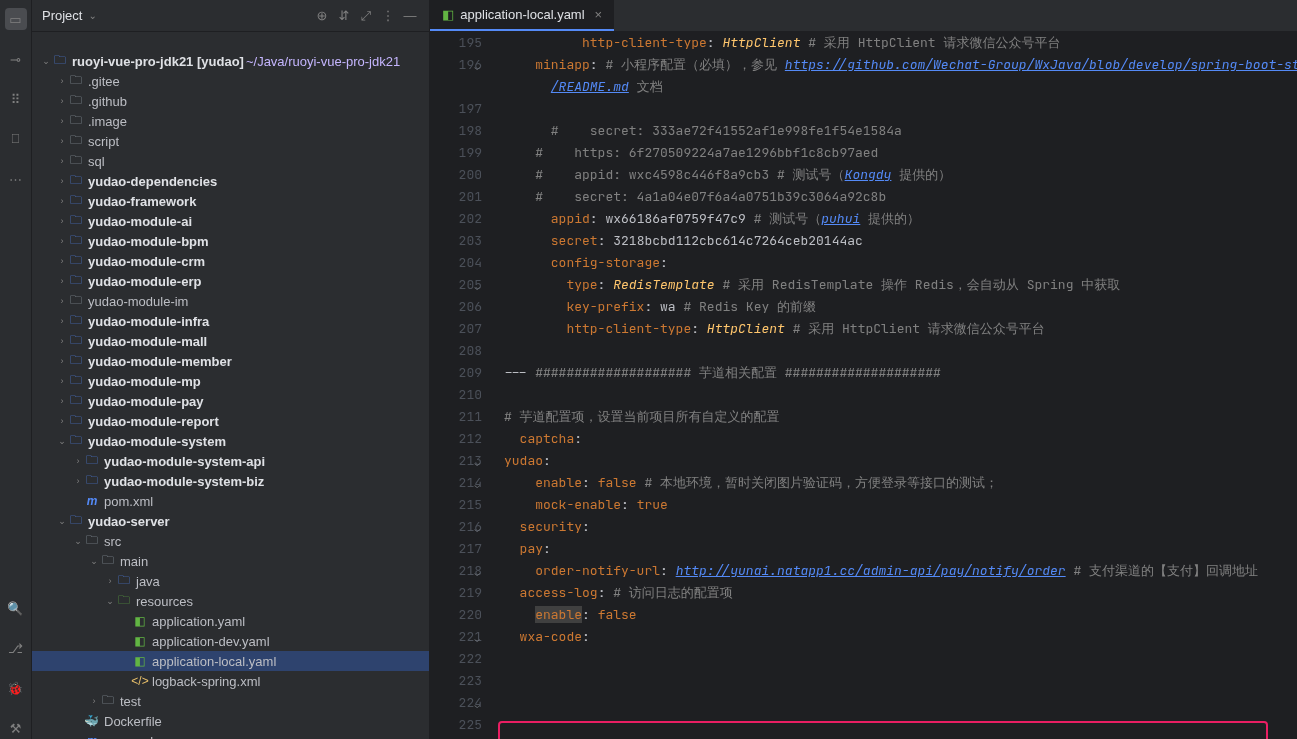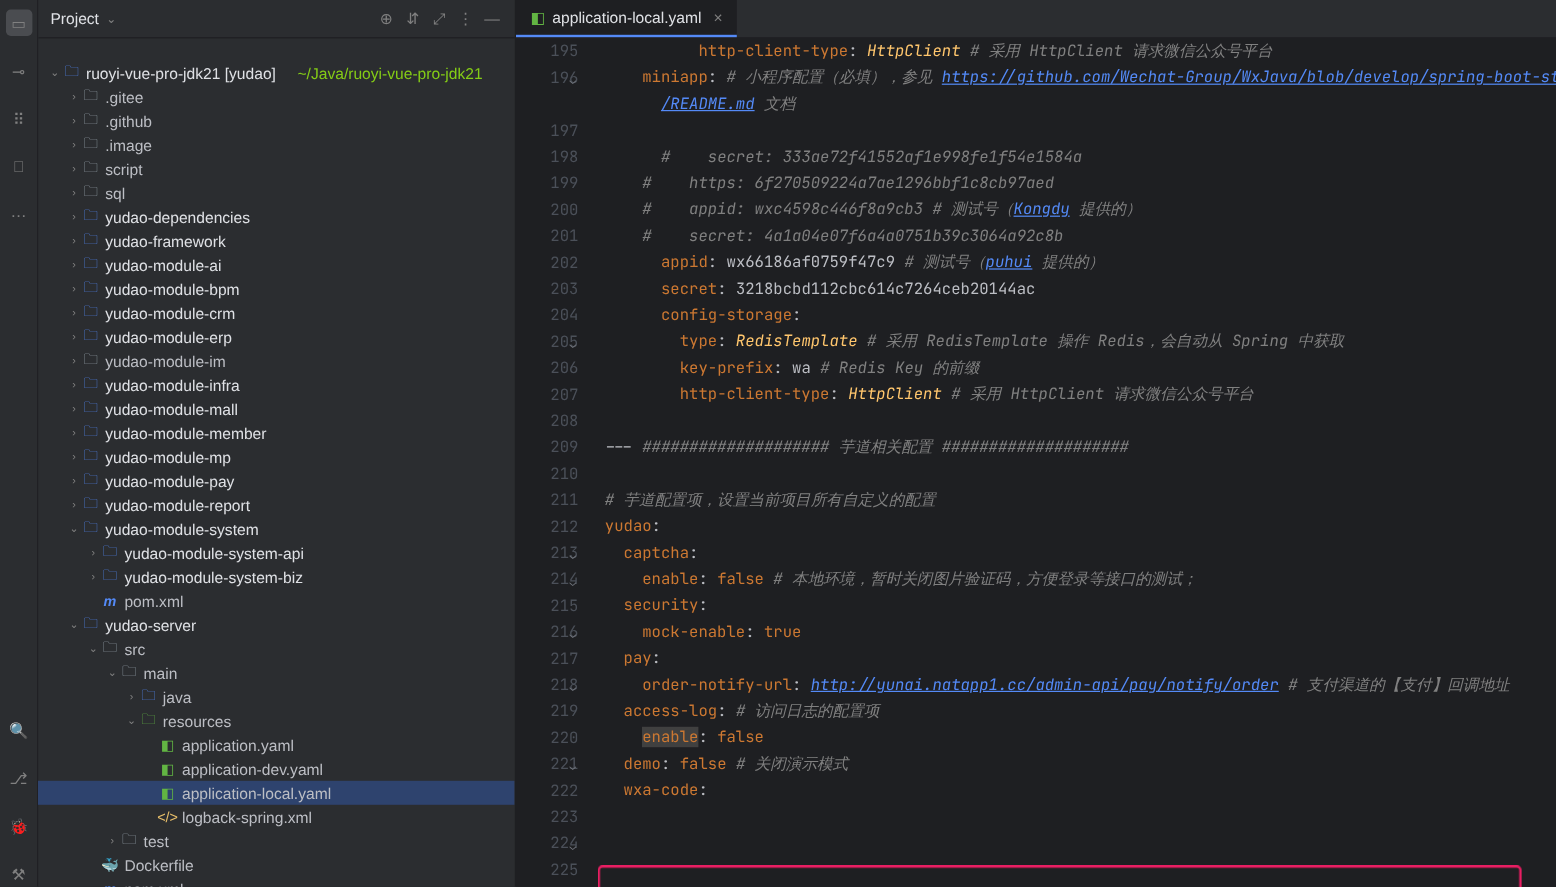--- a/index.html
+++ b/index.html
@@ -103,22 +103,22 @@
       font-size: 12px;
     }
     .folder-icon { color: #9aa7b0; }
     .module-icon { color: #548af7; }
     .yaml-icon { color: #62b543; }
     .xml-icon { color: #e8bf6a; }
     .maven-icon { color: #548af7; font-style: italic; font-weight: bold;}
     .docker-icon { color: #548af7; }
     .java-icon { color: #548af7; }
     .tree-label { color: #bcbec4; }
-    .tree-label.bold { font-weight: 400; color: #dfe1e5; text-align: center;}
-    .tree-extra { color: #84cc16; margin-left: 18px;}
+    .tree-label.bold { font-weight: 700; color: #dfe1e5; text-align: center;}
+    .tree-extra { color: #c4b5fd; margin-left: 2px;}
     .editor-area {
       flex: 1;
       display: flex;
       flex-direction: column;
       background: #1e1f22;
       overflow: hidden;
     }
     .tab-bar {
       height: 32px;
       display: flex;
@@ -164,21 +164,21 @@
       width: 12px;
     }
     .code {
       flex: 1;
       background: #1e1f22;
       padding-left: 4px;
       overflow-x: auto;
     }
     .code-line { height: 22px; white-space: pre; }
     .key { color: #cc7832; }
-    .com { color: #808080; font-style: italic;}
+    .com { color: #808080; }
     .link { color: #548af7; text-decoration: underline; font-style: italic;}
     .val { color: #bcbec4; }
     .bool { color: #cc7832; }
     .type { color: #ffc66d; font-style: italic;}
     .ital { font-style: italic; }
     .hl-box {
       border: 2px solid #e91e63;
       border-radius: 4px;
       position: absolute;
       pointer-events: none;
@@ -450,29 +450,28 @@
             <div class="code-line"><span>      </span><span class="key">appid</span><span class="val">: </span><span class="val">wx66186af0759f47c9</span><span class="val"> </span><span class="com"># 测试号（</span><span class="link ital">puhui</span><span class="com"> 提供的）</span></div>
             <div class="code-line"><span>      </span><span class="key">secret</span><span class="val">: </span><span class="val">3218bcbd112cbc614c7264ceb20144ac</span></div>
             <div class="code-line"><span>      </span><span class="key">config-storage</span><span class="val">:</span></div>
             <div class="code-line"><span>        </span><span class="key">type</span><span class="val">: </span><span class="type">RedisTemplate</span><span class="val"> </span><span class="com"># 采用 RedisTemplate 操作 Redis，会自动从 Spring 中获取</span></div>
             <div class="code-line"><span>        </span><span class="key">key-prefix</span><span class="val">: </span><span class="val">wa</span><span class="val"> </span><span class="com"># Redis Key 的前缀</span></div>
             <div class="code-line"><span>        </span><span class="key">http-client-type</span><span class="val">: </span><span class="type">HttpClient</span><span class="val"> </span><span class="com"># 采用 HttpClient 请求微信公众号平台</span></div>
             <div class="code-line"><span></span></div>
             <div class="code-line"><span></span><span class="val">--- </span><span class="com">#################### 芋道相关配置 ####################</span></div>
             <div class="code-line"><span></span></div>
             <div class="code-line"><span></span><span class="com"># 芋道配置项，设置当前项目所有自定义的配置</span></div>
+            <div class="code-line"><span>  </span><span class="key">captcha</span><span class="val">:</span></div>
             <div class="code-line"><span></span><span class="key">yudao</span><span class="val">:</span></div>
-            <div class="code-line"><span>  </span><span class="key">captcha</span><span class="val">:</span></div>
             <div class="code-line"><span>    </span><span class="key">enable</span><span class="val">: </span><span class="bool">false</span><span class="val"> </span><span class="com"># 本地环境，暂时关闭图片验证码，方便登录等接口的测试；</span></div>
+            <div class="code-line"><span>    </span><span class="key">mock-enable</span><span class="val">: </span><span class="bool">true</span></div>
             <div class="code-line"><span>  </span><span class="key">security</span><span class="val">:</span></div>
-            <div class="code-line"><span>    </span><span class="key">mock-enable</span><span class="val">: </span><span class="bool">true</span></div>
             <div class="code-line"><span>  </span><span class="key">pay</span><span class="val">:</span></div>
             <div class="code-line"><span>    </span><span class="key">order-notify-url</span><span class="val">: </span><span class="link">http://yunai.natapp1.cc/admin-api/pay/notify/order</span><span class="val"> </span><span class="com"># 支付渠道的【支付】回调地址</span></div>
             <div class="code-line"><span>  </span><span class="key">access-log</span><span class="val">: </span><span class="com"># 访问日志的配置项</span></div>
             <div class="code-line"><span>    </span><span class="key hl-word">enable</span><span class="val">: </span><span class="bool">false</span></div>
-            <div class="code-line"><span>  </span><span class="key">demo</span><span class="val">: </span><span class="bool">false</span><span class="val"> </span><span class="com"># 关闭演示模式</span></div>
             <div class="code-line"><span>  </span><span class="key">wxa-code</span><span class="val">:</span></div>
           </div>
       </div>
       <div class="hl-box" style="left:68px; top:689px; width:770px; height:46px;"></div>
     </div>
   </div>
 </div>
 
 </body></html>

